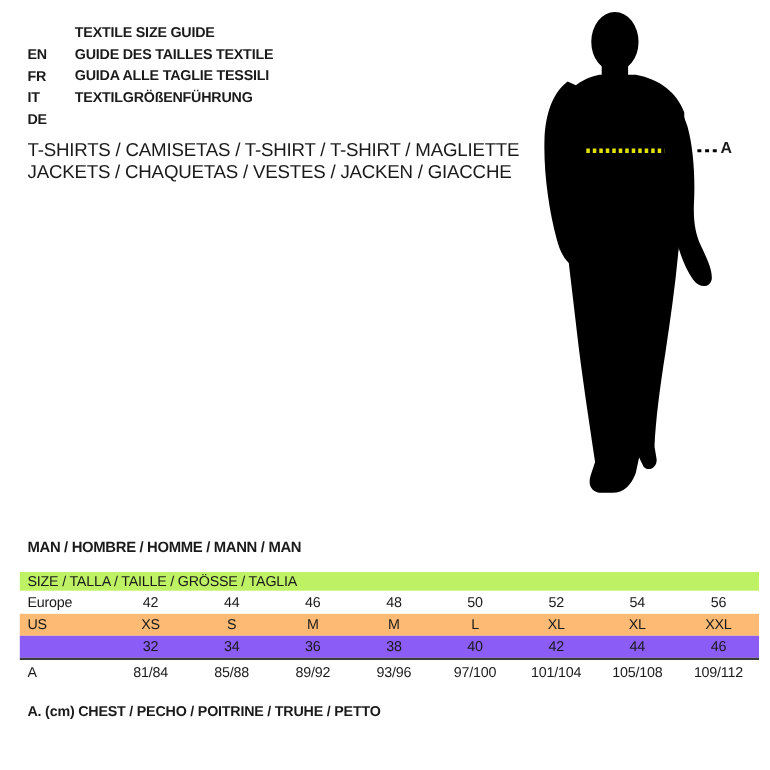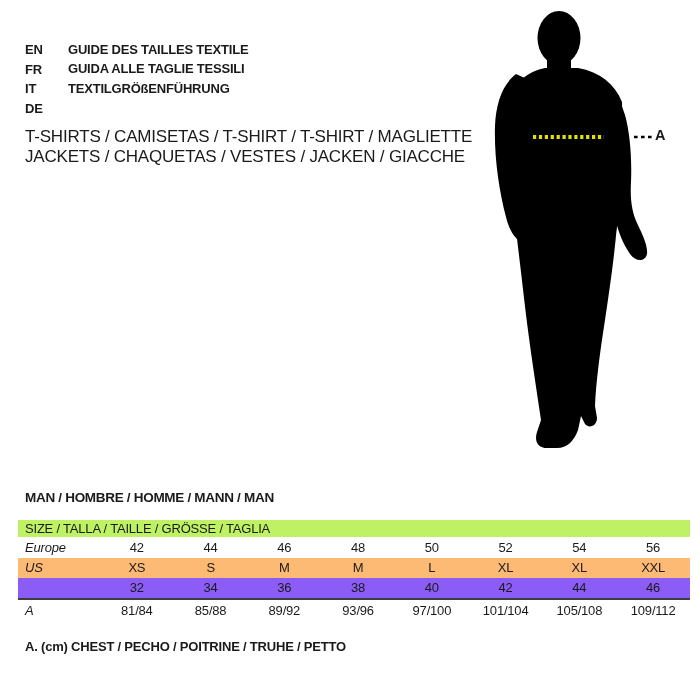--- a/index.html
+++ b/index.html
@@ -20,33 +20,34 @@
   
   .section-title{position:absolute;left:25px;top:490px;font-size:13.5px;font-weight:700;letter-spacing:-0.3px;}
   
   .size-table{position:absolute;left:18px;top:520px;width:672px;font-size:13px;letter-spacing:-0.2px;}
   .t-header{height:17px;line-height:17px;background:#bef264;padding-left:7px;}
   .t-row{display:flex;}
   .t-row.r-europe{height:21px;line-height:21px;}
   .t-row.r-us{height:20px;line-height:20px;background:#fdba74;}
   .t-row.r-num{height:20px;line-height:20px;background:#8b5cf6;}
   .t-row.r-a{height:21px;line-height:21px;border-top:2px solid #3d3d3d;}
-  .t-label{width:82px;padding-left:7px;box-sizing:border-box;font-style:italic;}
+  .t-label{width:82px;padding-left:7px;box-sizing:border-box;}
   .t-cell{flex:1;text-align:center;}
   
   .footnote{position:absolute;left:25px;top:639px;font-size:13px;font-weight:700;letter-spacing:-0.2px;}
 </style>
 </head>
 <body>
 
 <div class="canvas">
 
   <div class="lang-block">
     <div class="lang-row">
       <span class="lang-code">EN</span>
+      <span class="lang-text">TEXTILE SIZE GUIDE</span>
     </div>
     <div class="lang-row">
       <span class="lang-code">FR</span>
       <span class="lang-text">GUIDE DES TAILLES TEXTILE</span>
     </div>
     <div class="lang-row">
       <span class="lang-code">IT</span>
       <span class="lang-text">GUIDA ALLE TAGLIE TESSILI</span>
     </div>
     <div class="lang-row">

